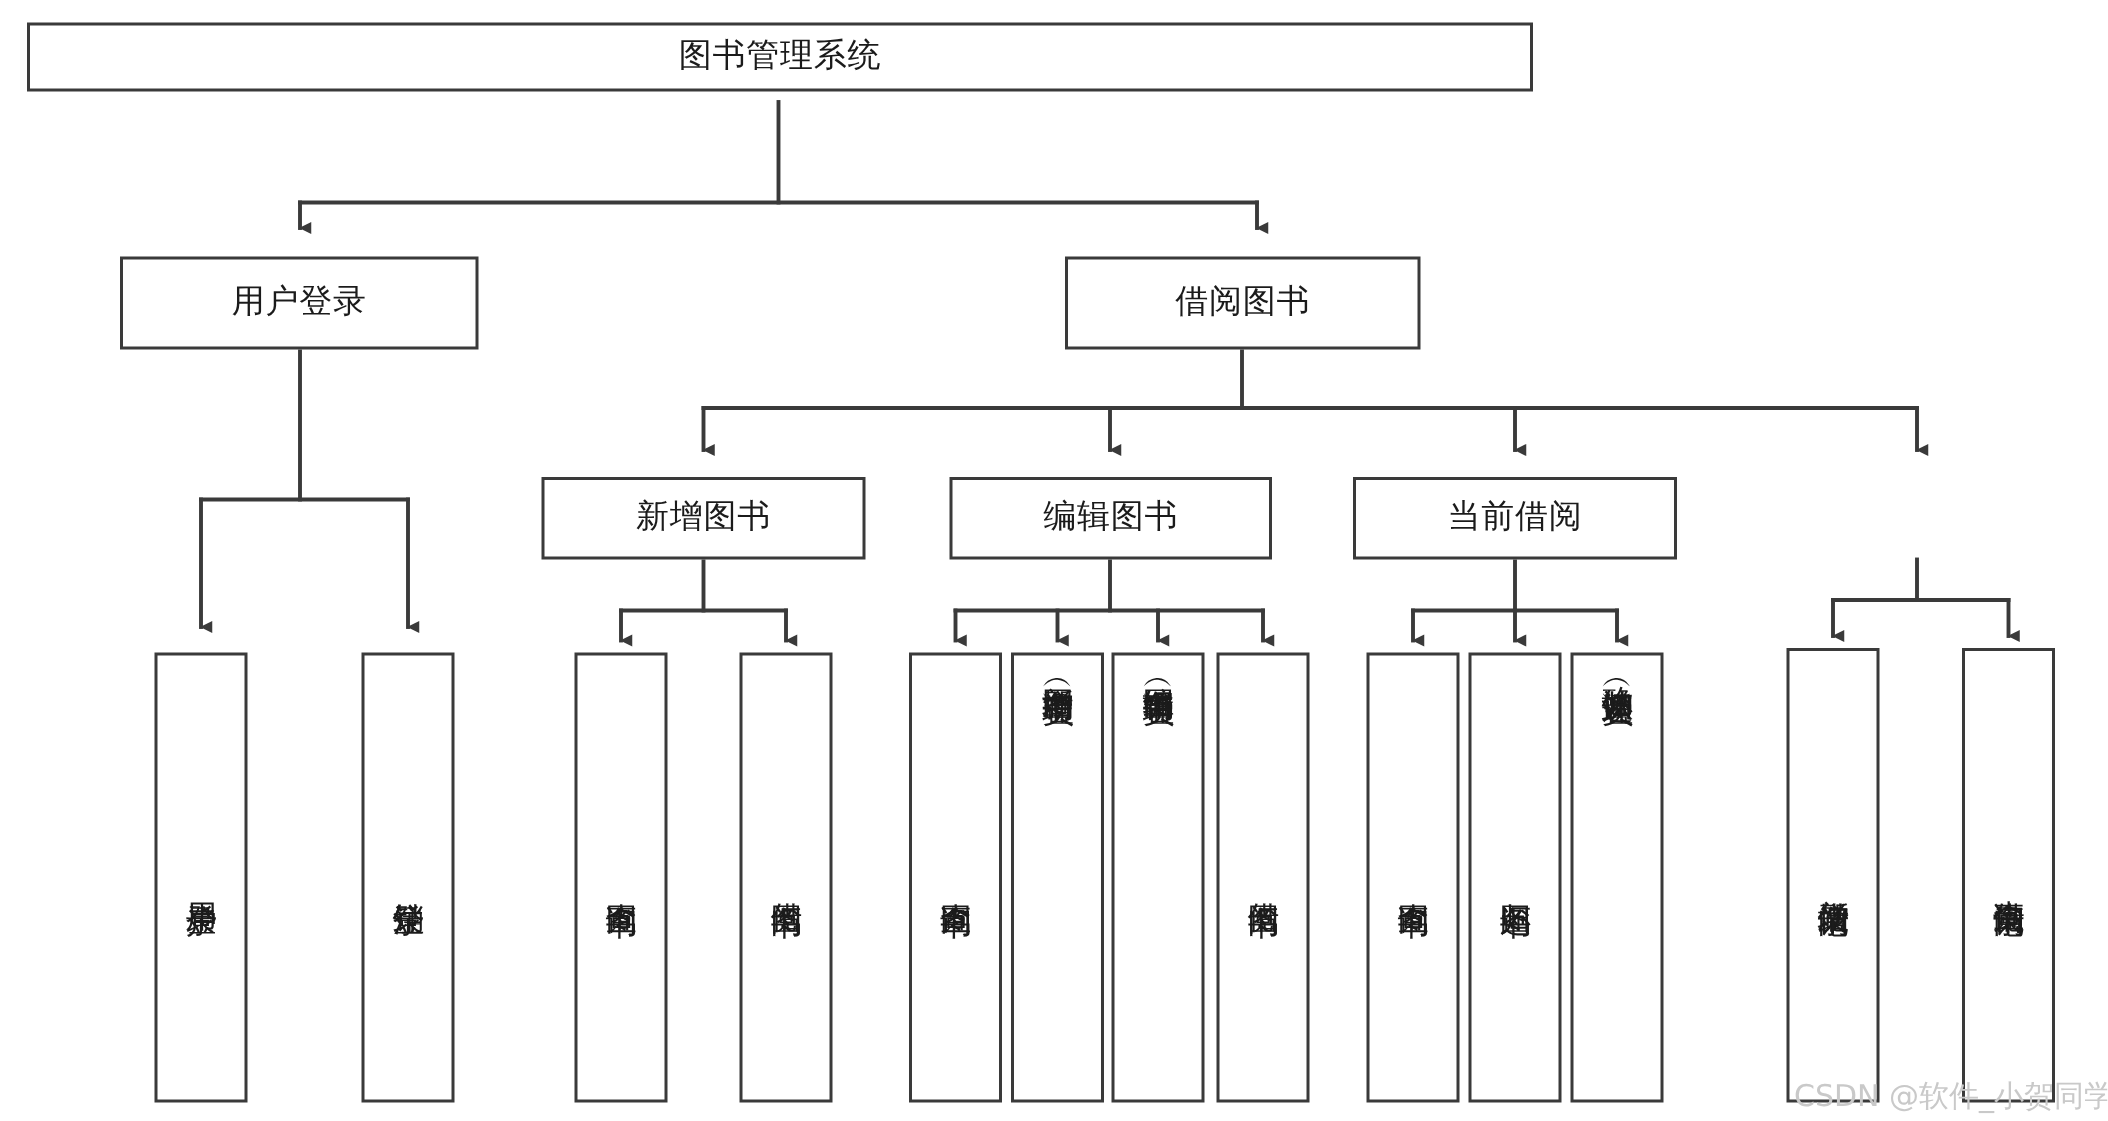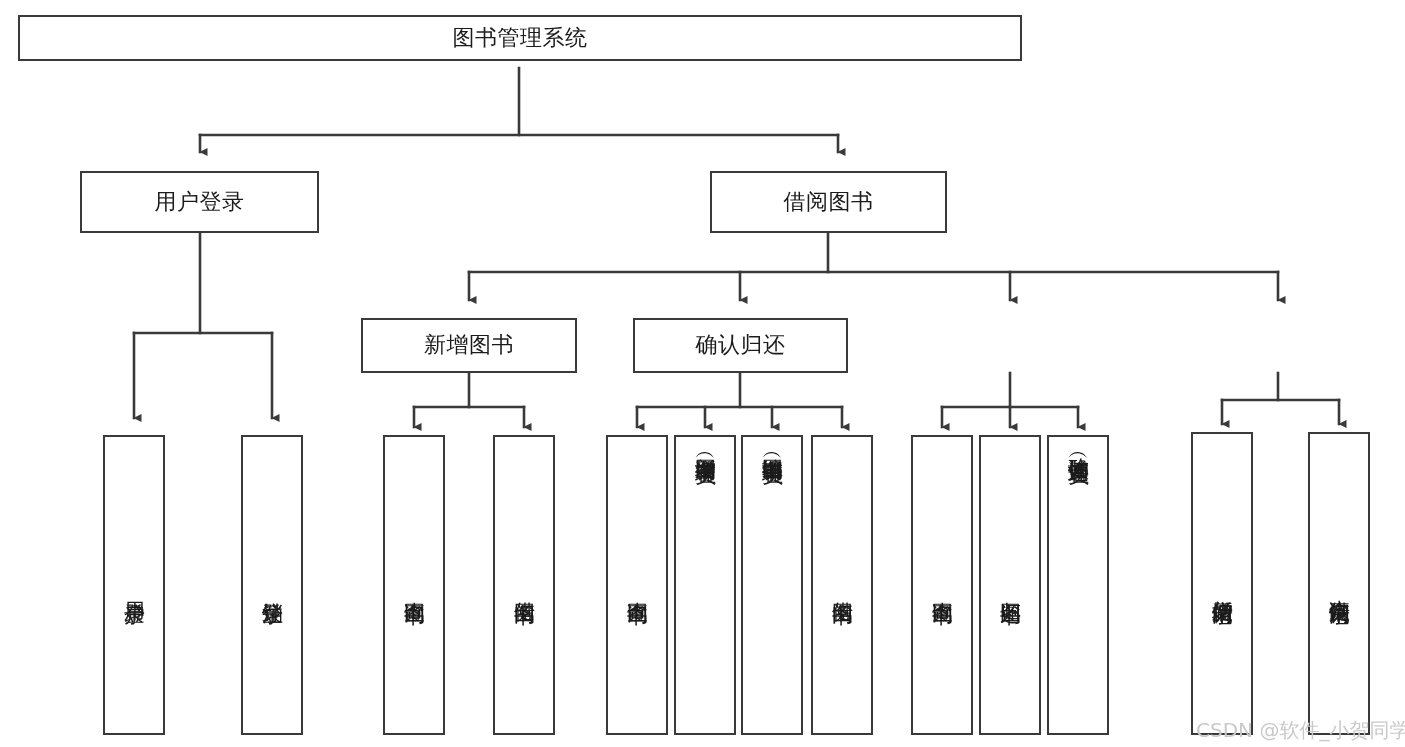--- a/index.html
+++ b/index.html
@@ -133,23 +133,26 @@
 
   <div class="node-box" style="left:710px; top:171px; width:237px; height:62px;">
     <span class="node-label-h">借阅图书</span>
   </div>
 
   <div class="node-box" style="left:361px; top:318px; width:216px; height:55px;">
     <span class="node-label-h">新增图书</span>
   </div>
 
   <div class="node-box" style="left:633px; top:318px; width:215px; height:55px;">
-    <span class="node-label-h">确认归还</span>
-  </div>
-
+    <span class="node-label-h">编辑图书</span>
+  </div>
+
+  <div class="node-box" style="left:902px; top:318px; width:216px; height:55px;">
+    <span class="node-label-h">当前借阅</span>
+  </div>
 
 
   <div class="node-box leaf center-v" style="left:103px; top:435px; width:62px; height:300px;">
     <span class="node-label-v">用户登录</span>
   </div>
 
   <div class="node-box leaf center-v" style="left:241px; top:435px; width:62px; height:300px;">
     <span class="node-label-v">注销登录</span>
   </div>
 

